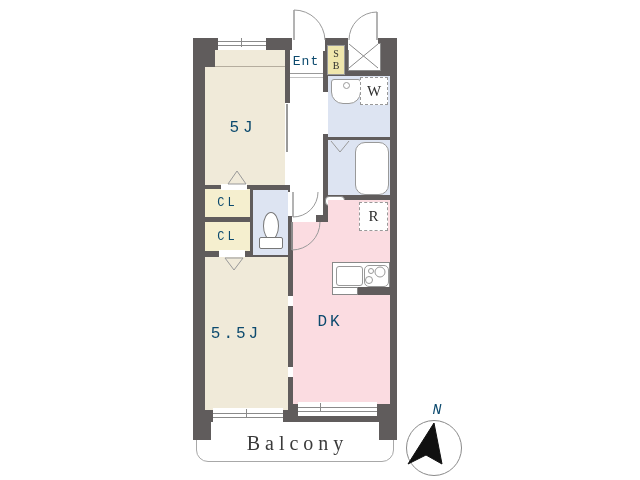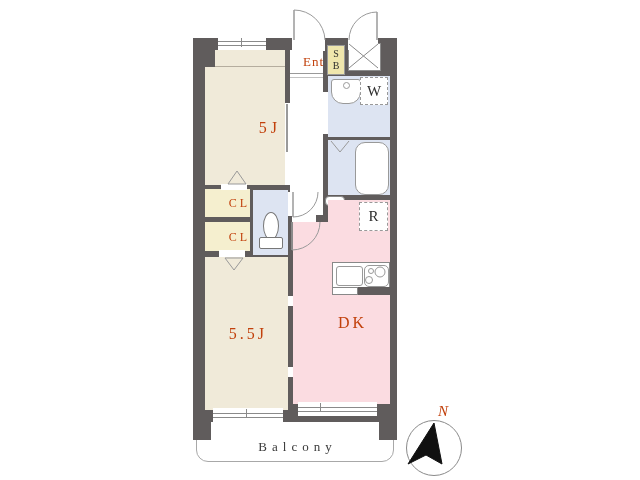--- a/index.html
+++ b/index.html
@@ -1,34 +1,34 @@
 <!DOCTYPE html>
 <html><head>
 <meta charset="utf-8">
 <style>
   html,body{margin:0;padding:0;background:#fff;}
   #canvas{position:relative;width:640px;height:480px;background:#fff;overflow:hidden;
           font-family:"Liberation Serif","DejaVu Serif",serif;color:#2e2e2e;}
   .abs{position:absolute;}
   .wall{position:absolute;background:#605c5c;}
   .room{position:absolute;}
-  .lbl{position:absolute;text-align:right;color:#c2410c;}
+  .lbl{position:absolute;text-align:center;color:#0c4a6e;font-family:Liberation Mono, monospace;}
   .dashbox{position:absolute;background:#fff;border:1px dashed #999;
            display:flex;align-items:center;justify-content:center;}
   .whiteop{position:absolute;background:#fff;}
   .winline{position:absolute;background:#8a8a8a;height:1px;}
   svg.overlay{position:absolute;left:0;top:0;pointer-events:none;}
 </style>
 </head>
 <body>
 
 <div id="canvas">
 
   <div class="abs" style="left:196px;top:420px;width:196px;height:40px;background:#fff;border:1.5px solid #a8a8a8;border-radius:0 0 12px 12px;display:flex;align-items:flex-end;justify-content:center;">
-    <span style="font-size:13px;letter-spacing:5px;color:#3a3a3a;padding-bottom:6px;padding-left:5px;">Balcony</span>
+    <span style="font-size:20px;letter-spacing:5px;color:#3a3a3a;padding-bottom:6px;padding-left:5px;">Balcony</span>
   </div>
 
   <div class="wall" style="left:193px;top:38px;width:204px;height:384px;"></div>
   <div class="wall" style="left:193px;top:420px;width:18px;height:20px;"></div>
   <div class="wall" style="left:379px;top:400px;width:18px;height:40px;"></div>
 
   <div class="room" style="left:205px;top:50px;width:80px;height:135px;background:#f0ead9;"></div>
   <div class="wall" style="left:205px;top:50px;width:10px;height:17px;"></div>
   <div class="abs" style="left:215px;top:66px;width:70px;height:1px;background:#b5ad9e;"></div>
   <div class="lbl" style="left:205px;top:119px;width:76px;height:18px;line-height:18px;font-size:16px;letter-spacing:4px;">5J</div>

